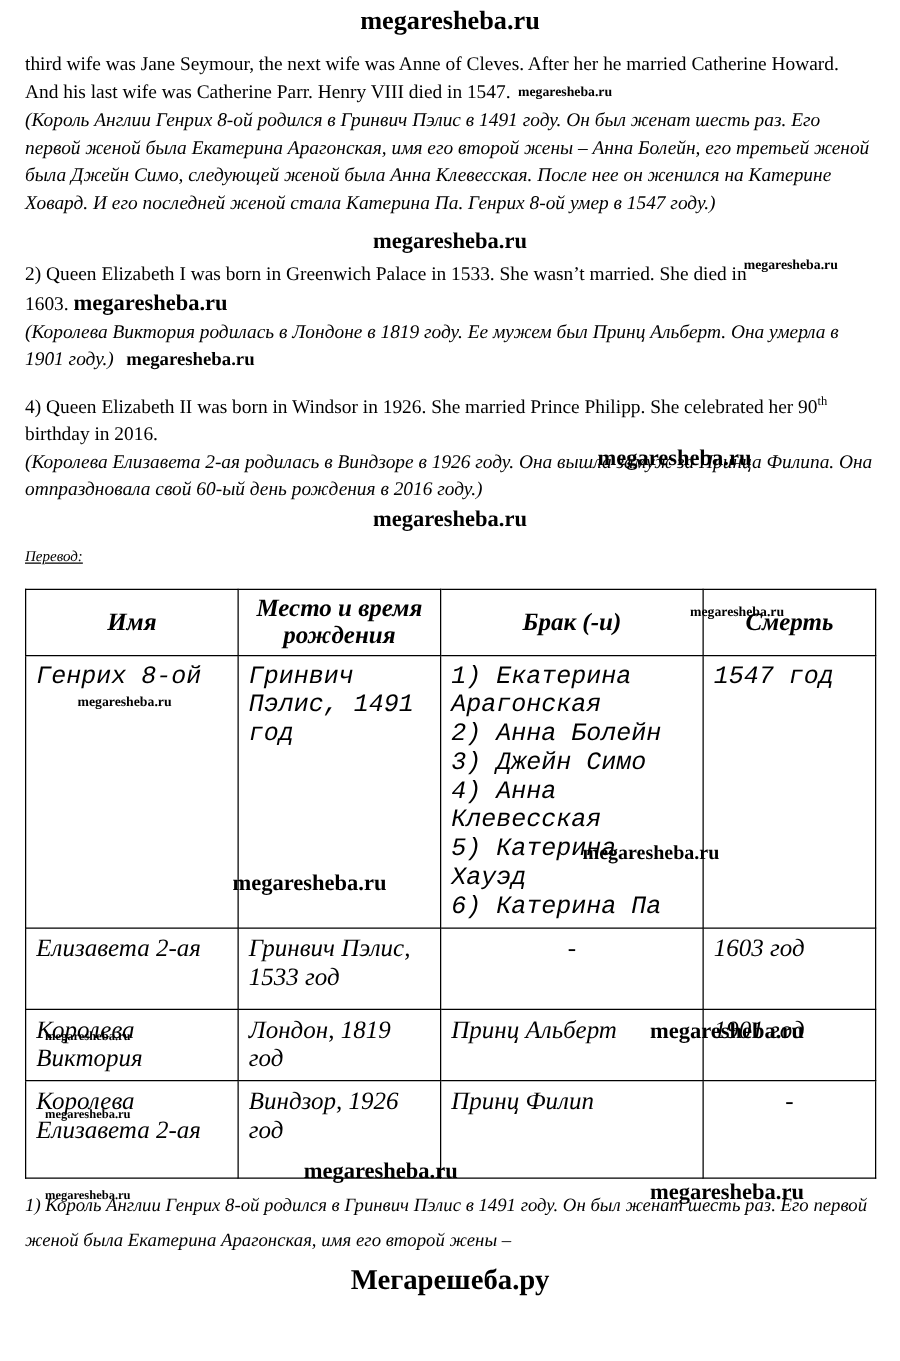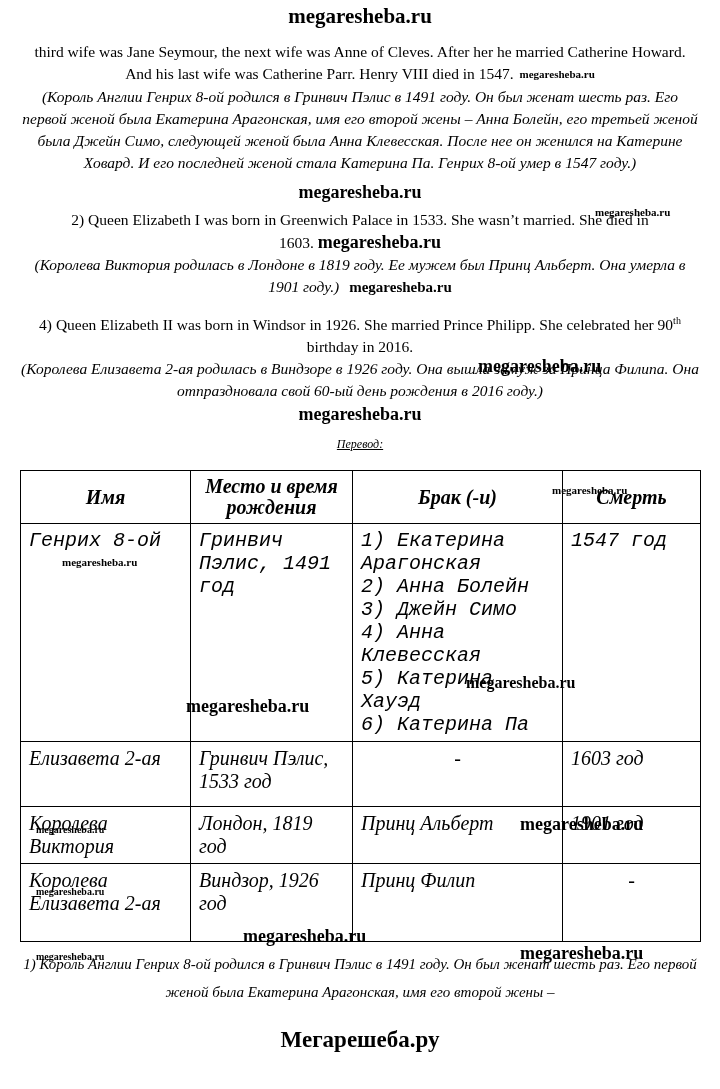--- a/index.html
+++ b/index.html
@@ -15,21 +15,21 @@
   .page { position: absolute; inset: 0; padding: 0 20px; }
 
   .site-header {
     text-align: center;
     font-weight: bold;
     font-size: 21px;
     line-height: 26px;
     padding-top: 3px;
   }
 
-  p { margin: 0; text-align: center; }
+  p { margin: 0; }
   .en { font-size: 15.5px; line-height: 22px; }
   .ru { font-size: 15.5px; line-height: 22px; font-style: italic; }
 
   .p1 { margin-top: 12px; }
   .p2 { margin-top: 6px; }
   .p3 { margin-top: 14px; }
   .p4 { margin-top: 16px; }
   .gap-ru { margin-top: 0; }
 
   .wm { font-weight: bold; font-style: normal; }
@@ -70,21 +70,21 @@
   tr.row3  { height: 44px; }
   tr.row4  { height: 78px; }
   td.center { text-align: center; }
 
   .closing { margin-top: 8px; line-height: 28px; font-size: 15px; }
 
   .footer {
     text-align: center;
     font-weight: bold;
     font-size: 23px;
-    margin-top: 21px;
+    margin-top: 4px;
   }
 
   
   .wma {
     position: absolute;
     font-weight: bold;
     font-family: "Liberation Serif", serif;
     white-space: nowrap;
   }
   .wma1 { top: 206px; left: 595px; font-size: 11px; }

